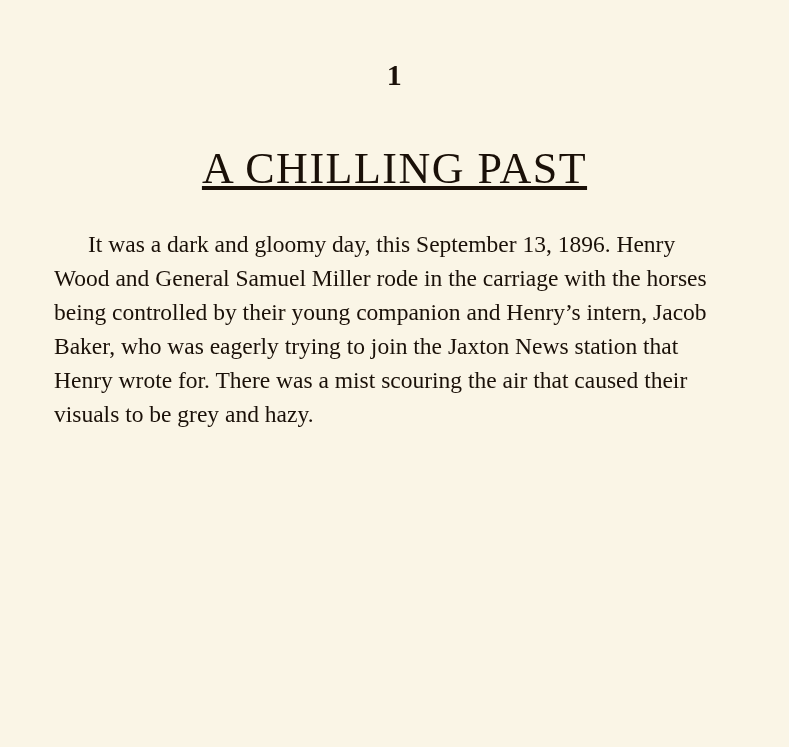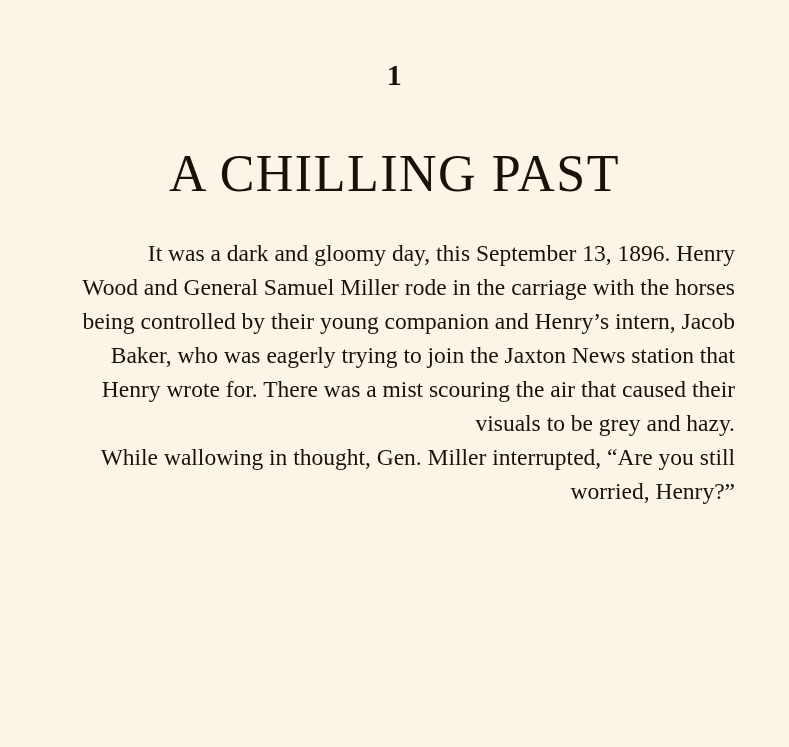--- a/index.html
+++ b/index.html
@@ -24,41 +24,41 @@
   .chapter-number {
     text-align: center;
     font-size: 30px;
     font-weight: bold;
     letter-spacing: 0.5px;
     margin: 10px 0 0 0;
     line-height: 1.1;
   }
   .chapter-title {
     text-align: center;
-    font-size: 52px;
+    font-size: 44px;
     font-weight: normal;
     letter-spacing: 1.5px;
     margin: 54px 0 0 0;
     line-height: 1.1;
+    text-decoration: underline;
   }
   .body-text {
     margin-top: 34px;
     font-size: 23.5px;
     line-height: 34px;
-    text-align: right;
+    text-align: left;
   }
   .body-text p {
     margin: 0;
     text-indent: 34px;
     padding: 0;
   }
 </style>
 </head>
 <body>
 
 <div class="page">
   <div class="chapter-number">1</div>
   <h1 class="chapter-title">A CHILLING PAST</h1>
   <div class="body-text">
     <p>It was a dark and gloomy day, this September 13, 1896. Henry Wood and General Samuel Miller rode in the carriage with the horses being controlled by their young companion and Henry’s intern, Jacob Baker, who was eagerly trying to join the Jaxton News station that Henry wrote for. There was a mist scouring the air that caused their visuals to be grey and hazy.</p>
-    <p>While wallowing in thought, Gen. Miller interrupted, “Are you still worried, Henry?”</p>
   </div>
 </div>
 
 </body></html>

